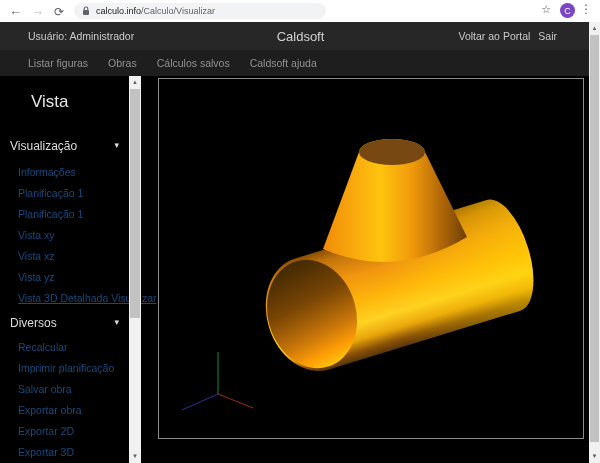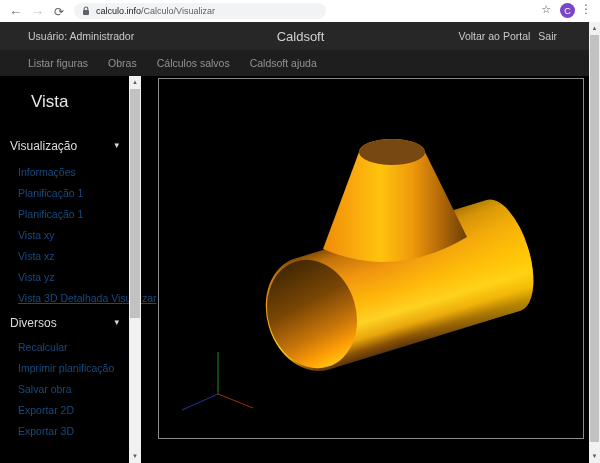--- a/index.html
+++ b/index.html
@@ -119,20 +119,21 @@
       </div>
 
       <div class="sec-header sec-d">
         <span>Diversos</span>
         <span class="caret">▾</span>
       </div>
       <div class="items items-d">
         <div class="item">Recalcular</div>
         <div class="item">Imprimir planificação</div>
         <div class="item">Salvar obra</div>
+        <div class="item">Exportar obra</div>
         <div class="item">Exportar 2D</div>
         <div class="item">Exportar 3D</div>
       </div>
     </div>
 
     <div class="sb sb-side">
       <div class="sb-btn up">▲</div>
       <div class="sb-thumb"></div>
       <div class="sb-btn down">▼</div>
     </div>

